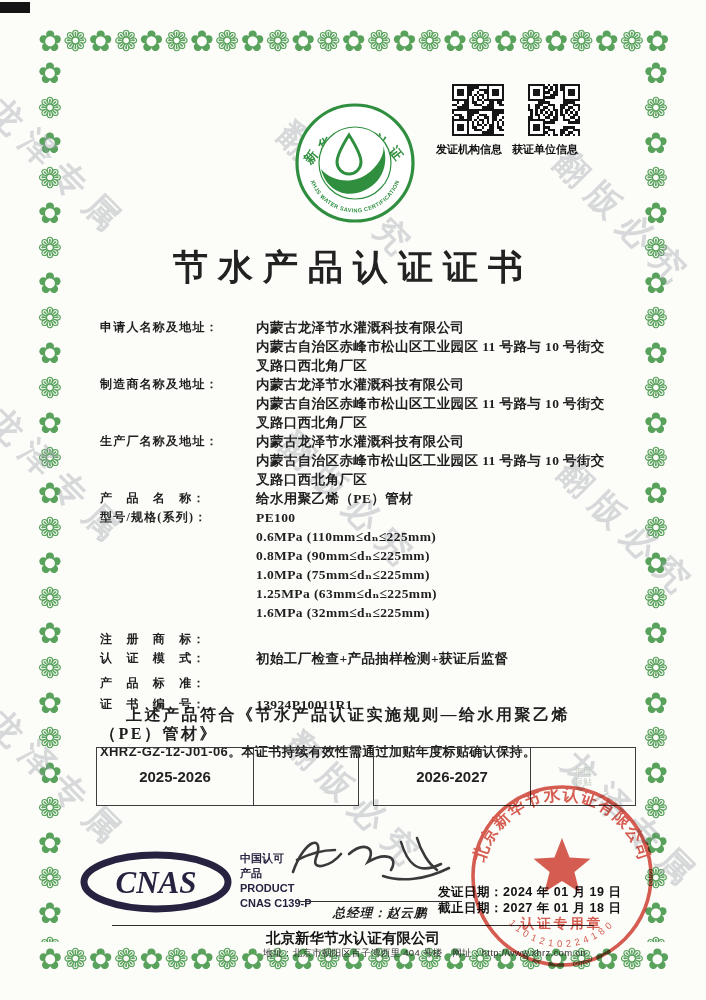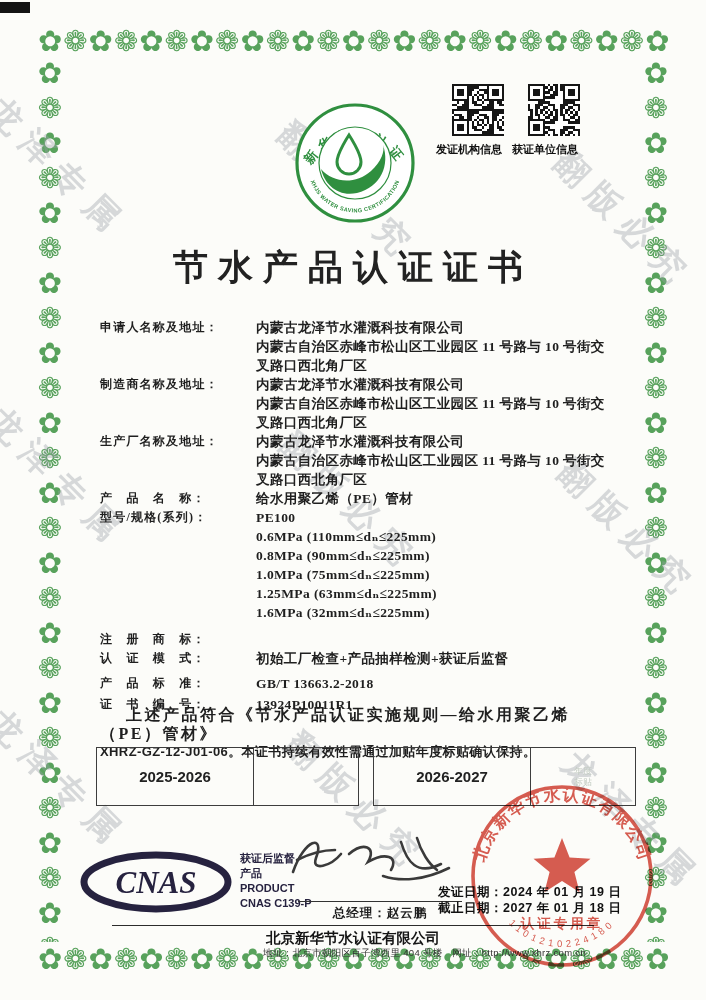--- a/index.html
+++ b/index.html
@@ -54,21 +54,21 @@
   .as1{font:bold 9px "Liberation Sans","DejaVu Sans",sans-serif;letter-spacing:.5px;}
   .as2{font:italic bold 8.5px "Liberation Serif","DejaVu Serif",serif;}
   .as3{font:italic bold 9.5px "Liberation Serif","DejaVu Serif",serif;}
   .slot-ph{font:9px "Liberation Sans","DejaVu Sans",sans-serif;color:#c3ccc2;white-space:pre-line;text-align:center;line-height:11px;}
   
   .cnas-logo{position:absolute;left:78px;top:850px;width:156px;height:64px;z-index:2;}
   .cnas-text{position:absolute;left:240px;top:851px;z-index:2;
              font:bold 11px "Liberation Sans","DejaVu Sans",sans-serif;color:#26223f;line-height:15px;}
   .signature{position:absolute;left:283px;top:824px;width:176px;height:74px;z-index:3;}
   .gm-line{position:absolute;left:298px;top:901px;width:164px;border-top:1.2px solid #333;
-           text-align:center;padding-top:3px;font-size:12.5px;font-weight:bold;letter-spacing:1px;z-index:2;}
+           text-align:center;padding-top:3px;font-size:12.5px;font-weight:bold;letter-spacing:1px;z-index:2;font-style:italic;}
   .dates{position:absolute;left:438px;top:884px;z-index:2;
          font:bold 12.5px "Liberation Sans","DejaVu Sans",sans-serif;line-height:16px;letter-spacing:.5px;color:#111;}
   .stamp{position:absolute;left:462px;top:776px;width:200px;height:208px;z-index:6;
          mix-blend-mode:multiply;opacity:.82;}
   .foot-rule{position:absolute;left:112px;top:925px;width:482px;border-top:1.5px solid #2c2c2c;z-index:2;}
   .foot-company{position:absolute;left:0;top:929px;width:706px;text-align:center;z-index:2;
                 font:bold 14.5px "Liberation Sans","DejaVu Sans",sans-serif;color:#151515;}
   .foot-address{position:absolute;left:0;top:947px;width:586px;text-align:right;z-index:2;
                 font:9.5px "Liberation Sans","DejaVu Sans",sans-serif;color:#333;letter-spacing:.3px;}
 </style>
@@ -1051,23 +1051,20 @@
         </span>
       </div>
       <div class="f-row f6">
         <span class="f-label">认　证　模　式：</span>
         <span class="f-lines">
           <div class="f-line">初始工厂检查+产品抽样检测+获证后监督</div>
         </span>
       </div>
       <div class="f-row f7">
         <span class="f-label">产　品　标　准：</span>
-        <span class="f-lines">
-          <div class="f-line">GB/T 13663.2-2018</div>
-        </span>
       </div>
       <div class="f-row f8">
         <span class="f-label">证　书　编　号：</span>
         <span class="f-lines">
           <div class="f-line">13924P10011R1</div>
         </span>
       </div>
     </div>
 
   <div class="statement">
@@ -1087,21 +1084,21 @@
 标贴</div>
       </div>
     </div>
   </div>
 
   <svg class="cnas-logo" viewBox="0 0 156 64">
     <ellipse cx="78" cy="32" rx="72" ry="27" fill="none" stroke="#26223f" stroke-width="7"></ellipse>
     <text x="78" y="43" text-anchor="middle" font-size="31" font-weight="bold" font-style="italic" fill="#26223f" font-family="Liberation Serif, DejaVu Serif, serif">CNAS</text>
   </svg>
   <div class="cnas-text">
-    <div>获证后监督</div>
+    <div>中国认可</div>
     <div>产品</div>
     <div>PRODUCT</div>
     <div>CNAS C139-P</div>
   </div>
 
   <svg class="signature" viewBox="0 0 176 74">
     <g fill="none" stroke="#3a3a3a" stroke-width="2.6" stroke-linecap="round">
       <path d="M10,48 C22,14 42,10 33,34 C28,48 48,42 58,30"></path>
       <path d="M14,36 C26,30 40,26 52,26"></path>
       <path d="M66,30 C80,18 94,22 85,38 C102,28 116,32 108,46"></path>

